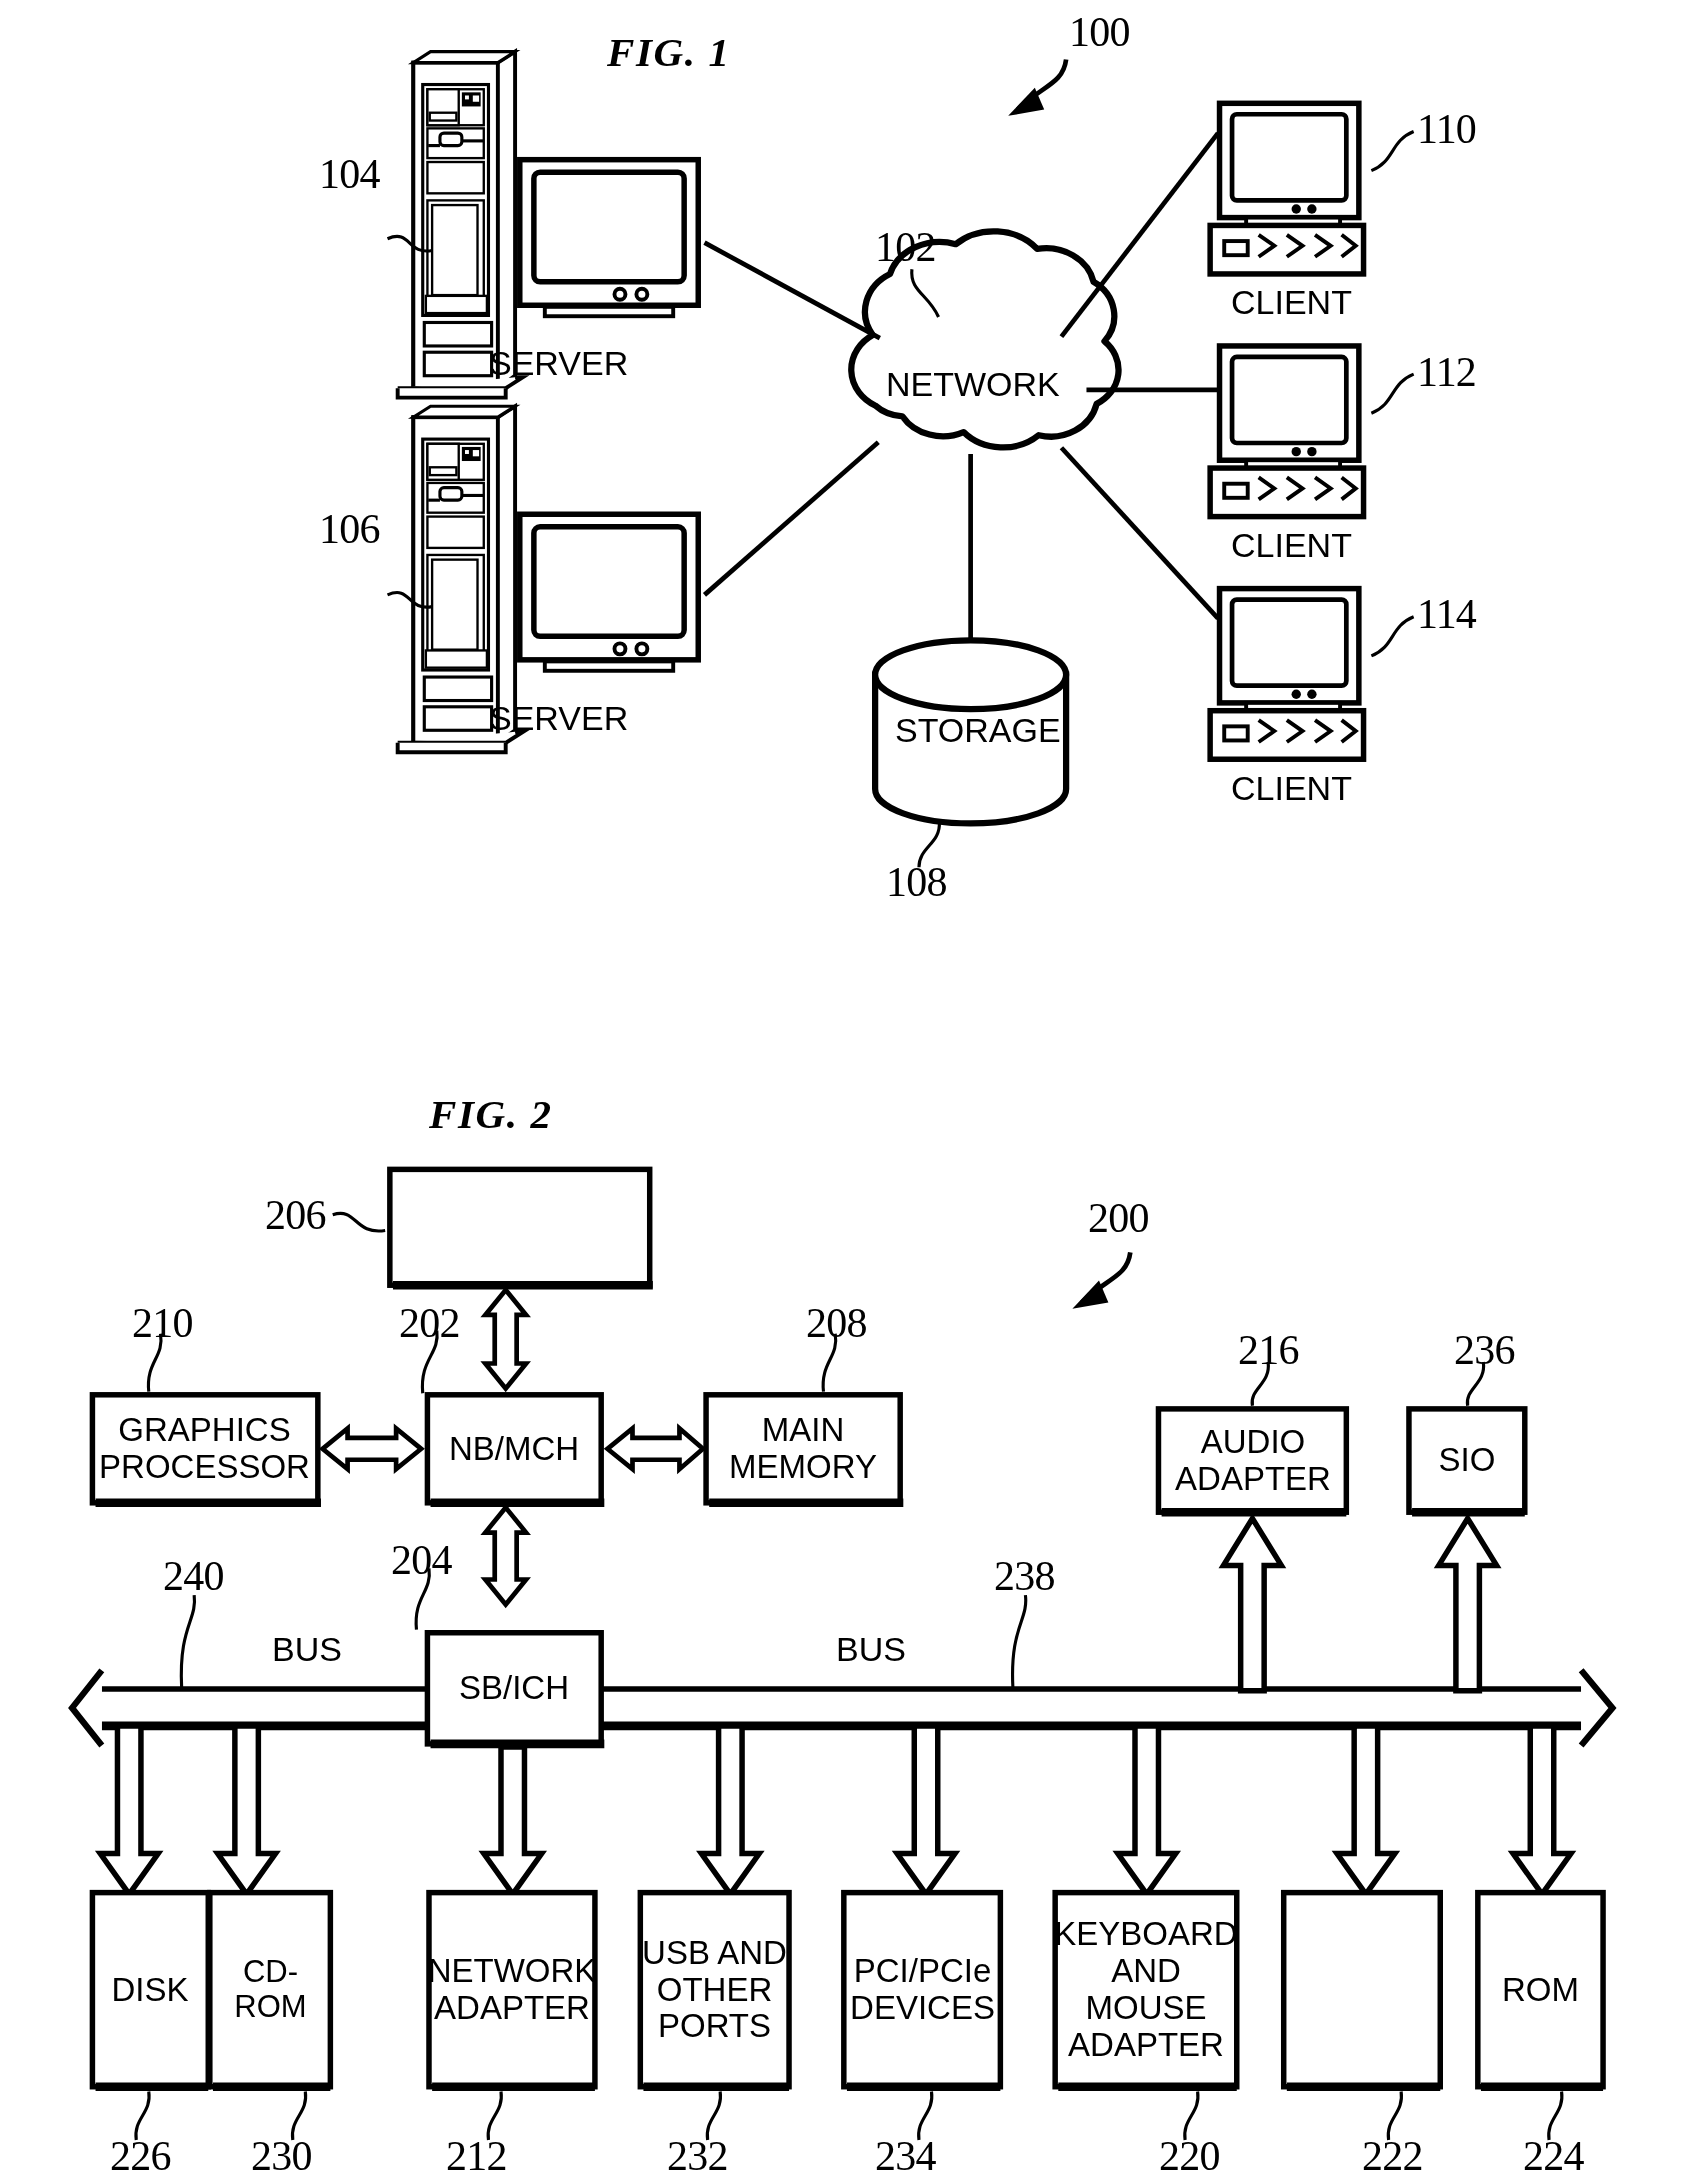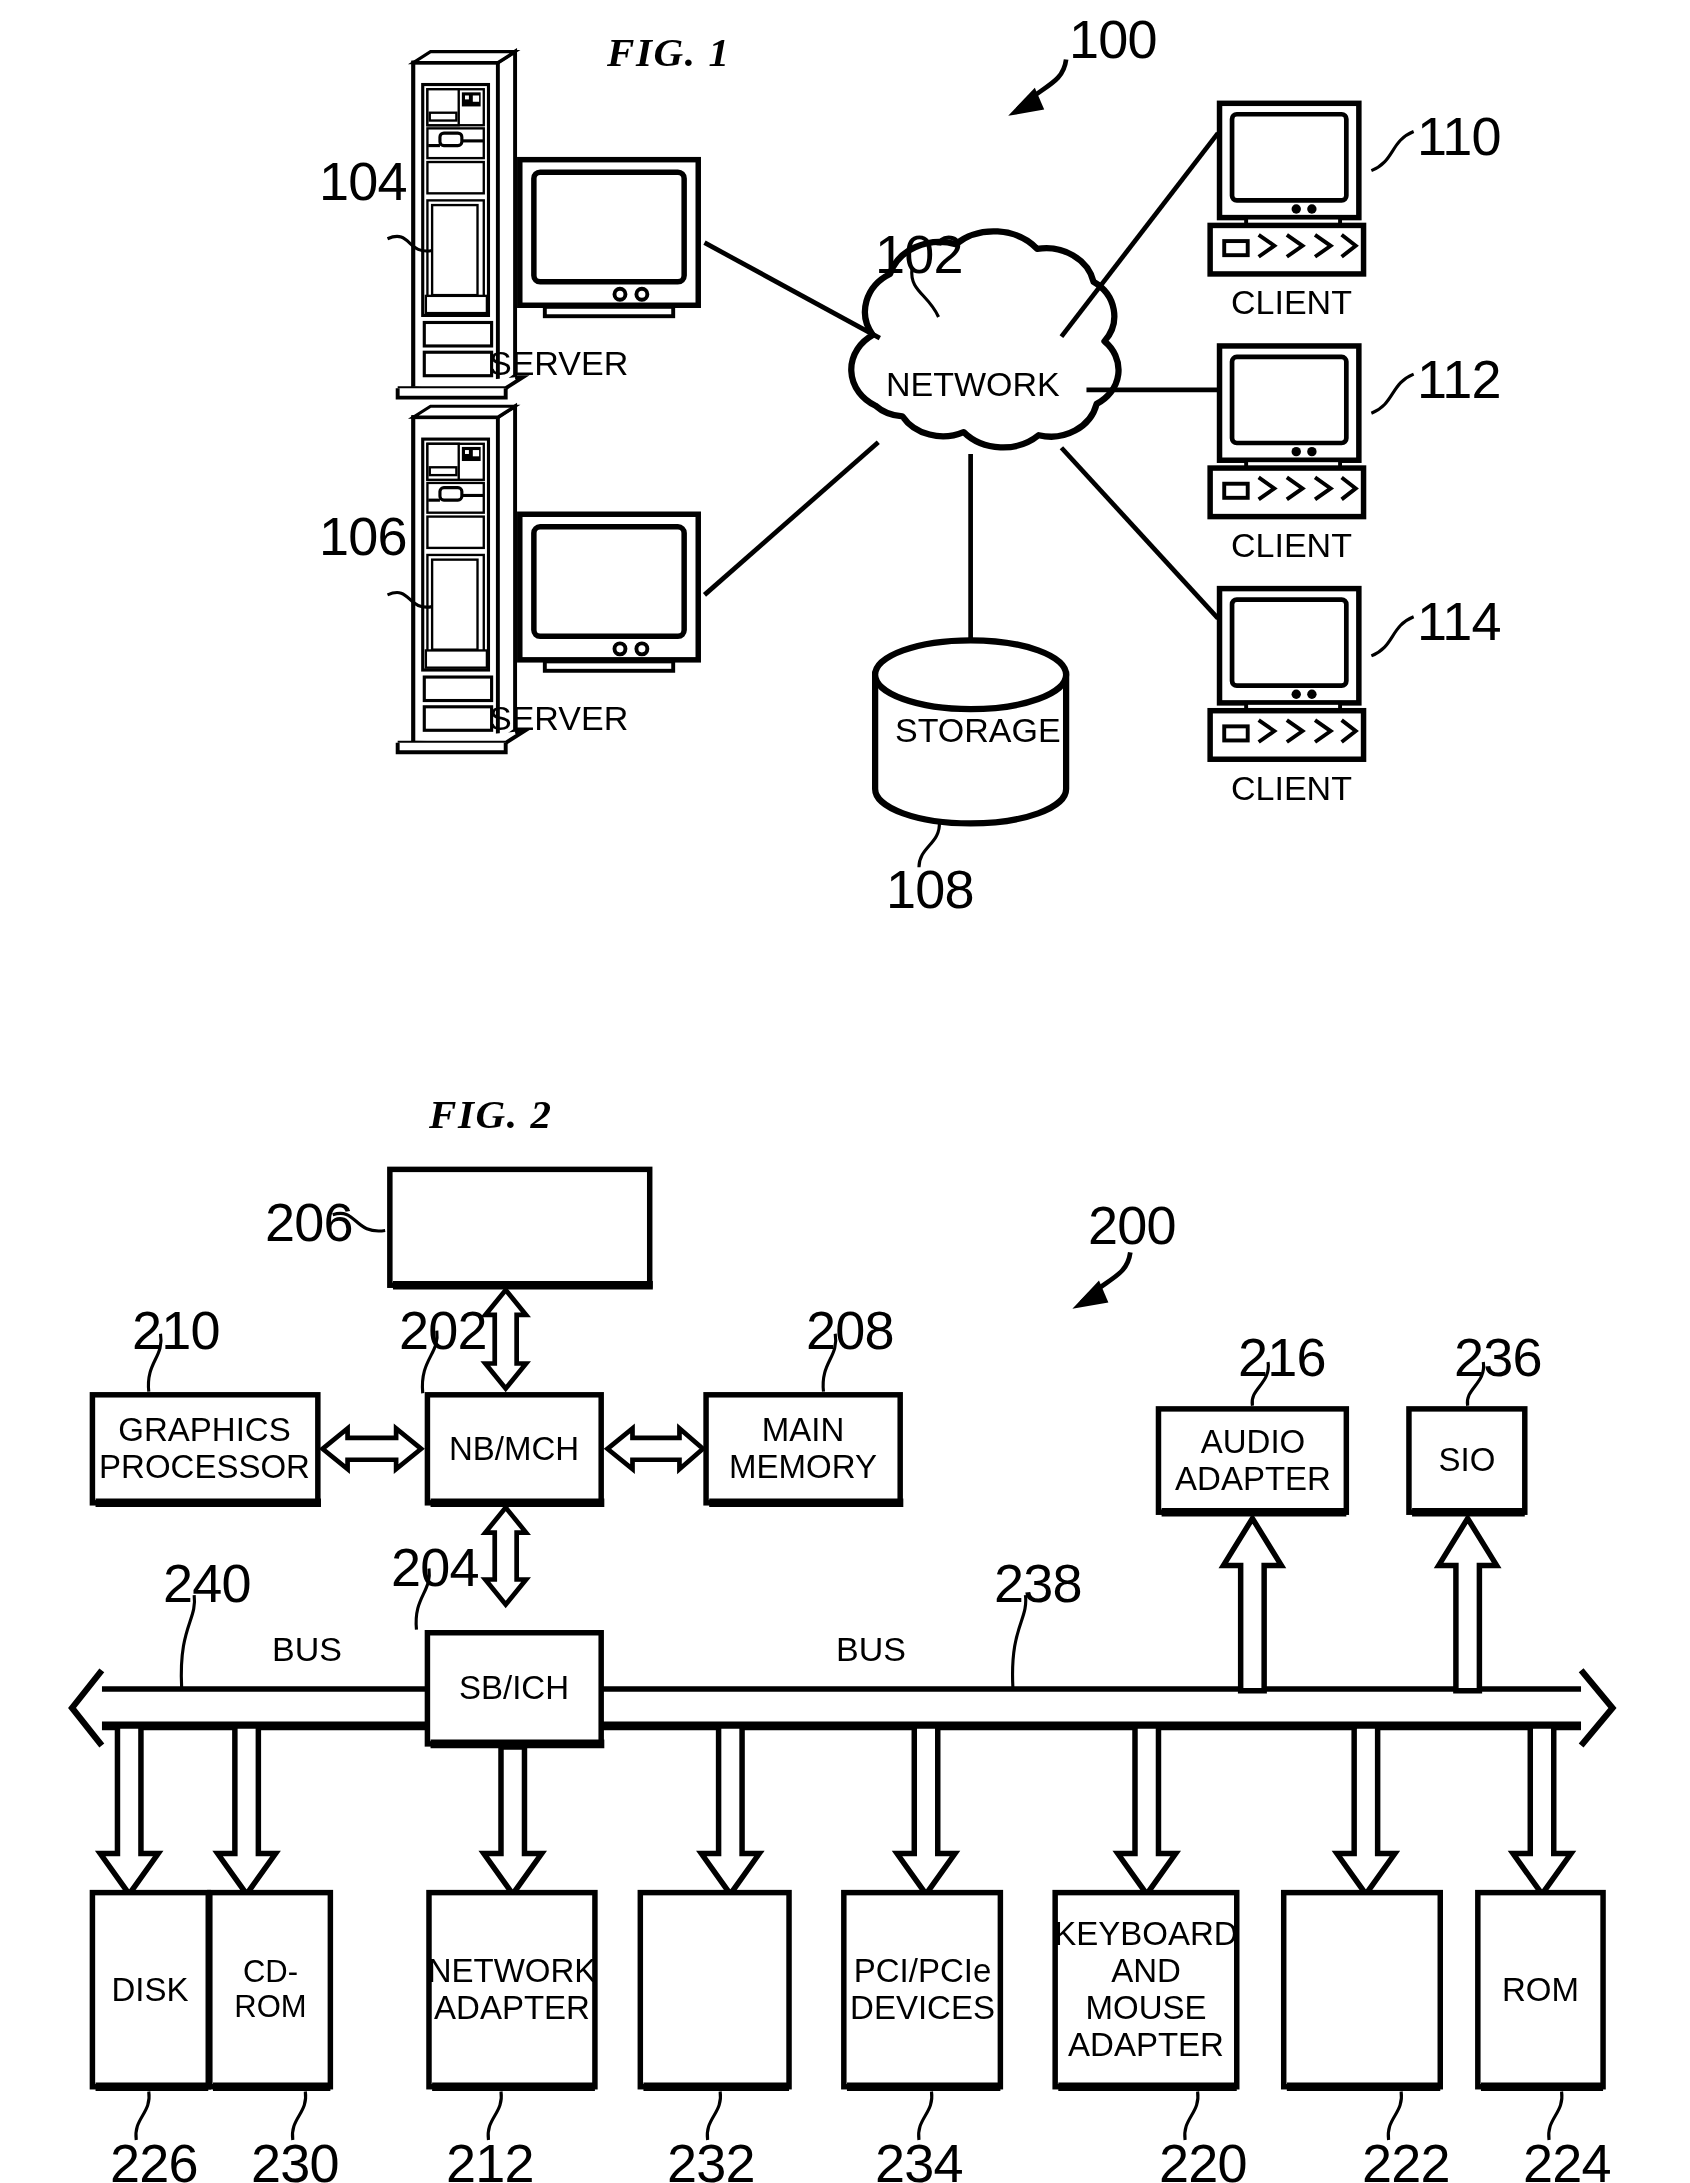--- a/index.html
+++ b/index.html
@@ -2,21 +2,21 @@
 <html style="font-size:12.5px"><head>
 <meta charset="utf-8">
 <style>
   html,body{margin:0;padding:0;background:#fff;}
   body{width:1690px;height:2183px;position:relative;
        font-family:"Liberation Sans",sans-serif;color:#000;overflow:hidden;}
   .canvas{position:absolute;inset:0;}
   svg{position:absolute;top:0;left:0;width:1690px;height:2183px;}
   .figtitle{position:absolute;font-family:"Liberation Serif",serif;font-style:italic;
             font-weight:700;font-size:41px;letter-spacing:1.6px;white-space:nowrap;}
-  .ref{position:absolute;font-size:54px;font-family:Liberation Sans, sans-serif;
+  .ref{position:absolute;font-size:42px;font-family:Liberation Serif, serif;
        white-space:nowrap;letter-spacing:-0.8px;}
   .cap{position:absolute;font-size:34px;white-space:nowrap;letter-spacing:0px;}
   .boxlabel{position:absolute;display:flex;align-items:center;justify-content:center;
             text-align:center;font-size:33px;line-height:1.12;pointer-events:none;}
   .cloudtxt{position:absolute;font-size:34px;white-space:nowrap;}
   .bustxt{position:absolute;font-size:34px;white-space:nowrap;}
 </style>
 </head>
 <body>
 
@@ -332,20 +332,25 @@
 
 <div class="boxlabel" style="left:210px;top:1893px;width:121px;height:194px;font-size:31px;">CD-ROM</div>
 <div class="ref" style="left:251px;top:2132px;">230</div>
 
 <div class="boxlabel" style="left:429px;top:1893px;width:166px;height:194px;flex-direction:column;">
   <span>NETWORK</span>
   <span>ADAPTER</span>
 </div>
 <div class="ref" style="left:446px;top:2132px;text-align:right;">212</div>
 
+<div class="boxlabel" style="left:640px;top:1893px;width:149px;height:194px;flex-direction:column;">
+  <span>USB AND</span>
+  <span>OTHER</span>
+  <span>PORTS</span>
+</div>
 <div class="ref" style="left:667px;top:2132px;">232</div>
 
 <div class="boxlabel" style="left:844px;top:1893px;width:157px;height:194px;flex-direction:column;">
   <span>PCI/PCIe</span>
   <span>DEVICES</span>
 </div>
 <div class="ref" style="left:875px;top:2132px;">234</div>
 
 <div class="boxlabel" style="left:1055px;top:1893px;width:182px;height:194px;flex-direction:column;">
   <span>KEYBOARD</span>

